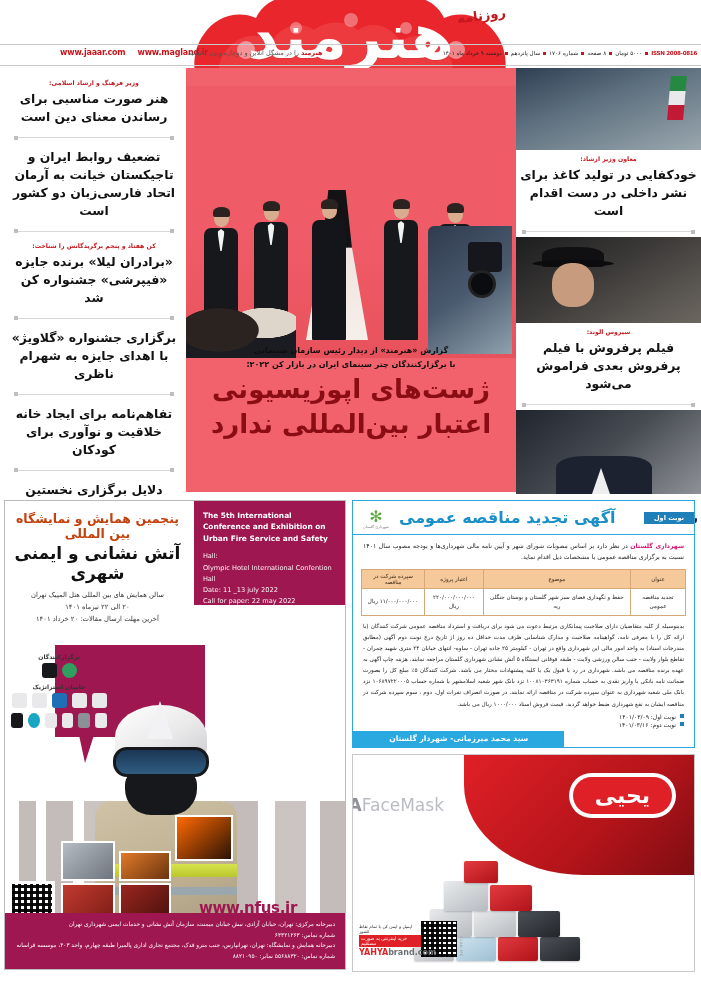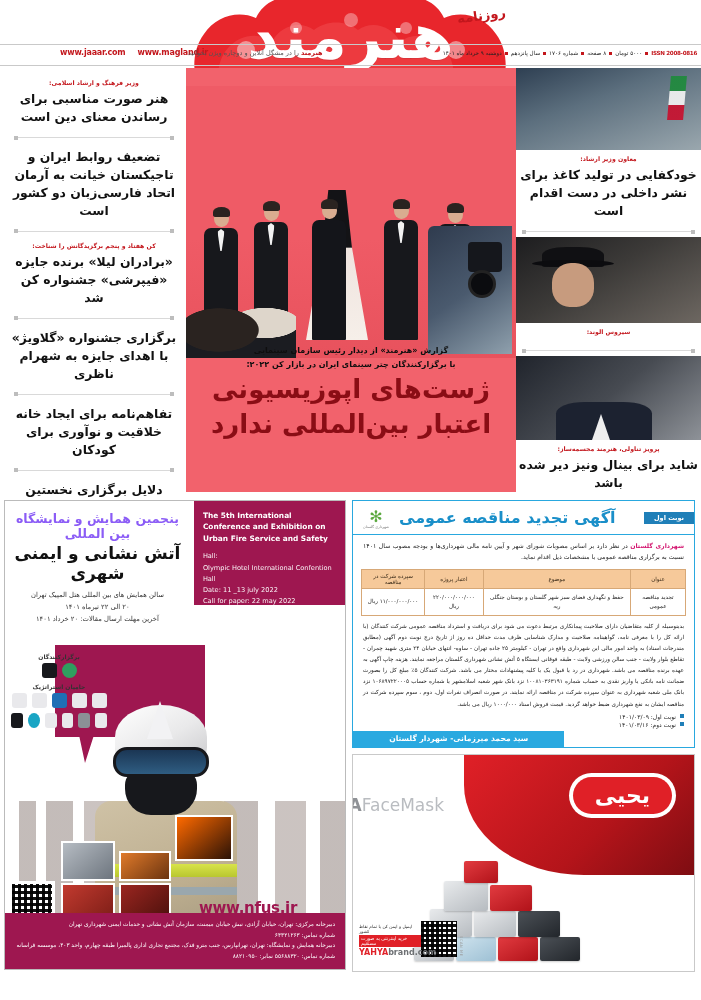--- a/index.html
+++ b/index.html
@@ -208,21 +208,21 @@
 
   
   .ad-conf {
     width: 342px; border: 1px solid #bbb; background: #fff;
     position: relative; overflow: hidden; height: 470px;
   }
   .conf-top { display: flex; flex-direction: row-reverse; height: 104px; }
   .conf-fa {
     width: 190px; padding: 10px 10px 0 6px; text-align: center;
   }
-  .conf-fa .t1 { font-size: 12.5px; font-weight: bold; color: #8b5cf6; letter-spacing: -.3px; }
+  .conf-fa .t1 { font-size: 12.5px; font-weight: bold; color: #c2410c; letter-spacing: -.3px; }
   .conf-fa .t2 { font-size: 17px; font-weight: bold; color: #111; margin-top: 2px; letter-spacing: -.6px; }
   .conf-fa .t3 { font-size: 6.8px; color: #333; margin-top: 7px; line-height: 1.75; }
   .conf-en {
     width: 152px; background: #9e1750; color: #fff; padding: 9px 9px;
     direction: ltr; text-align: left;
   }
   .conf-en .e1 { font-size: 7.4px; font-weight: bold; line-height: 1.55; }
   .conf-en .e2 { font-size: 6.6px; margin-top: 7px; line-height: 1.7; opacity: .95; }
   .conf-mid { position: relative; height: 296px; background: #fff; overflow: hidden; margin-top: 40px; }
   .sky-silh {
@@ -611,20 +611,21 @@
         <div class="kicker">معاون وزیر ارشاد:</div>
         <div class="headline">خودکفایی در تولید کاغذ برای نشر داخلی در دست اقدام است</div>
       </div>
       <div class="divider"></div>
       <div class="photo ph2">
         <div class="ph-hat"></div>
         <div class="ph-face"></div>
       </div>
       <div class="story">
         <div class="kicker">سیروس الوند:</div>
+        <div class="headline">فیلم پرفروش با فیلم پرفروش بعدی فراموش می‌شود</div>
       </div>
       <div class="divider"></div>
       <div class="photo ph3">
         <div class="ph-suit"></div>
         <div class="ph-shirt"></div>
       </div>
       <div class="story">
         <div class="kicker">پرویز تناولی، هنرمند مجسمه‌ساز:</div>
         <div class="headline">شاید برای بینال ونیز دیر شده باشد</div>
       </div>

